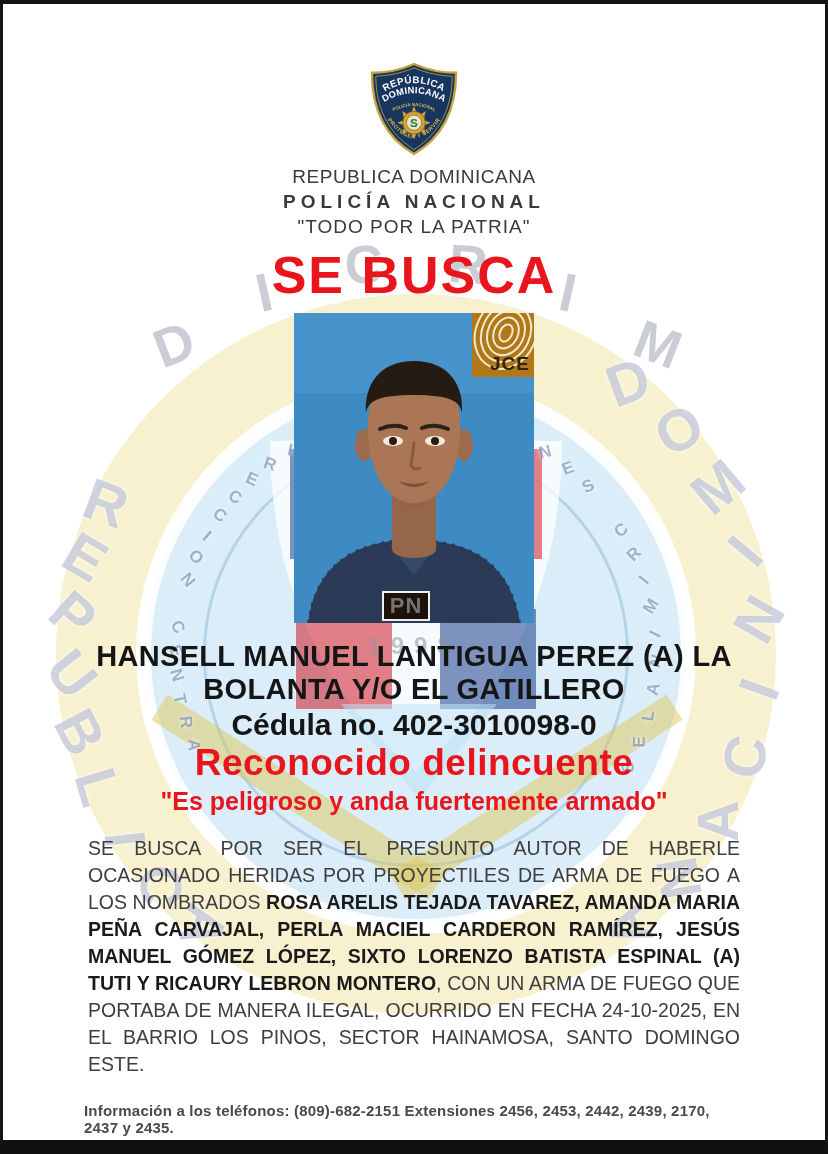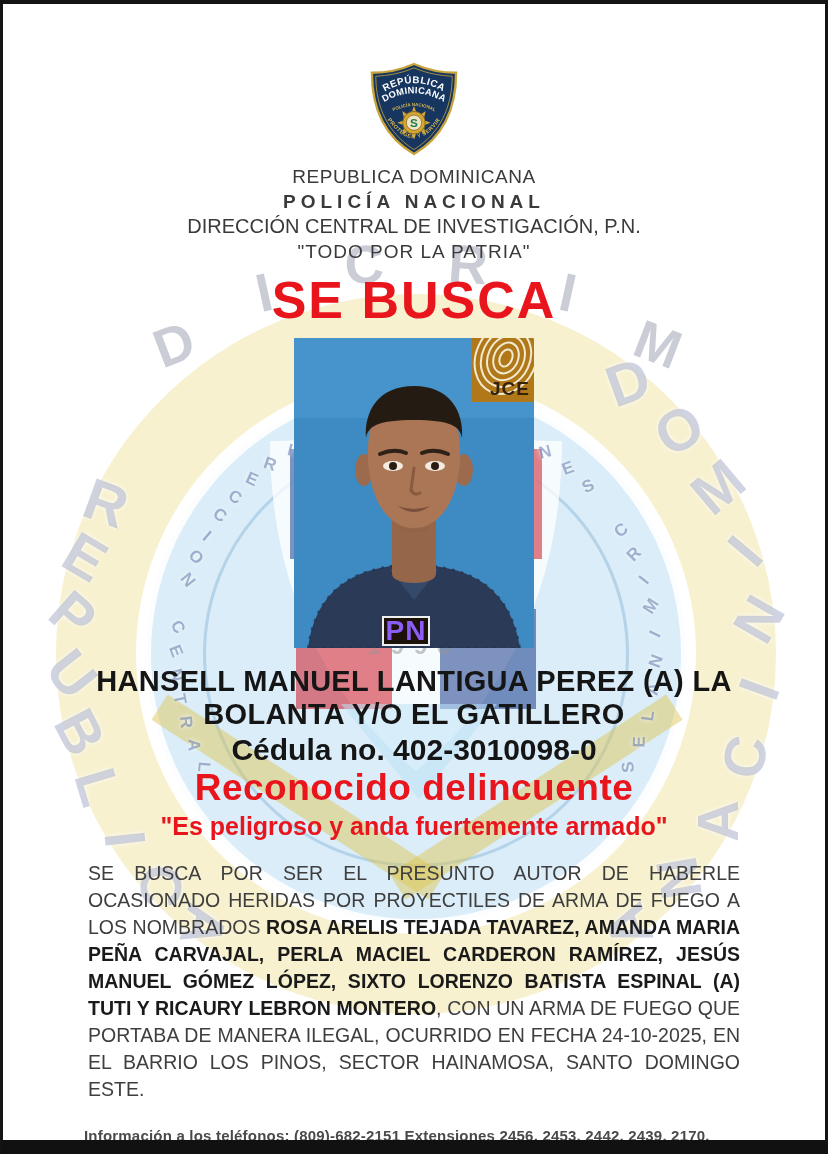--- a/index.html
+++ b/index.html
@@ -85,21 +85,21 @@
     position:absolute;right:0;top:0;width:62px;height:64px;
     background:#b07818;overflow:hidden;
   }
   .jce-label{
     position:absolute;right:4px;bottom:2px;
     font-size:19px;font-weight:800;color:#34220a;letter-spacing:1px;
   }
   .pn-label{
     position:absolute;left:88px;bottom:2px;width:48px;height:30px;
     background:#1c120a;border:2px solid #efefef;box-sizing:border-box;
-    color:#8b5cf6;font-size:28px;font-weight:700;line-height:26px;letter-spacing:1px;
+    color:#737373;font-size:22px;font-weight:700;line-height:26px;letter-spacing:1px;
     text-align:center;
   }
   
   .name{
     position:relative;z-index:2;margin-top:17px;
     font-size:29px;font-weight:800;color:#151515;line-height:33px;letter-spacing:0.3px;
   }
   .cedula{
     position:relative;z-index:2;margin-top:2px;
     font-size:30px;font-weight:800;color:#151515;
@@ -252,21 +252,20 @@
         <circle cx="50" cy="62" r="11.5" fill="#d4a636" stroke="#8a6a1e" stroke-width="1"></circle>
         <circle cx="50" cy="62" r="7.8" fill="#efe5c4" stroke="#8a6a1e" stroke-width="0.8"></circle>
         <text x="50" y="66.4" font-size="12" font-weight="bold" fill="#1f7a4d" text-anchor="middle" font-family="Liberation Sans,sans-serif">S</text>
       </g>
       <text font-size="5.6" font-weight="bold" fill="#d9b84e" font-family="Liberation Sans,sans-serif" letter-spacing="0.6">
         <textPath href="#arcB" startOffset="50%" text-anchor="middle">PROTEGER Y SERVIR</textPath>
       </text>
     </svg>
     <div class="hline hline1">REPUBLICA DOMINICANA</div>
     <div class="hline hline2">POLICÍA NACIONAL</div>
-    <div class="hline hline3">DIRECCIÓN CENTRAL DE INVESTIGACIÓN, P.N.</div>
     <div class="hline hline4">"TODO POR LA PATRIA"</div>
   </div>
 
   <div class="se-busca">SE BUSCA</div>
 
   <div class="photo">
     <svg width="240" height="310" viewBox="0 0 240 310">
       <rect x="0" y="0" width="240" height="310" fill="#3e8ac3"></rect>
       <rect x="0" y="0" width="240" height="80" fill="#4793cb"></rect>
 

